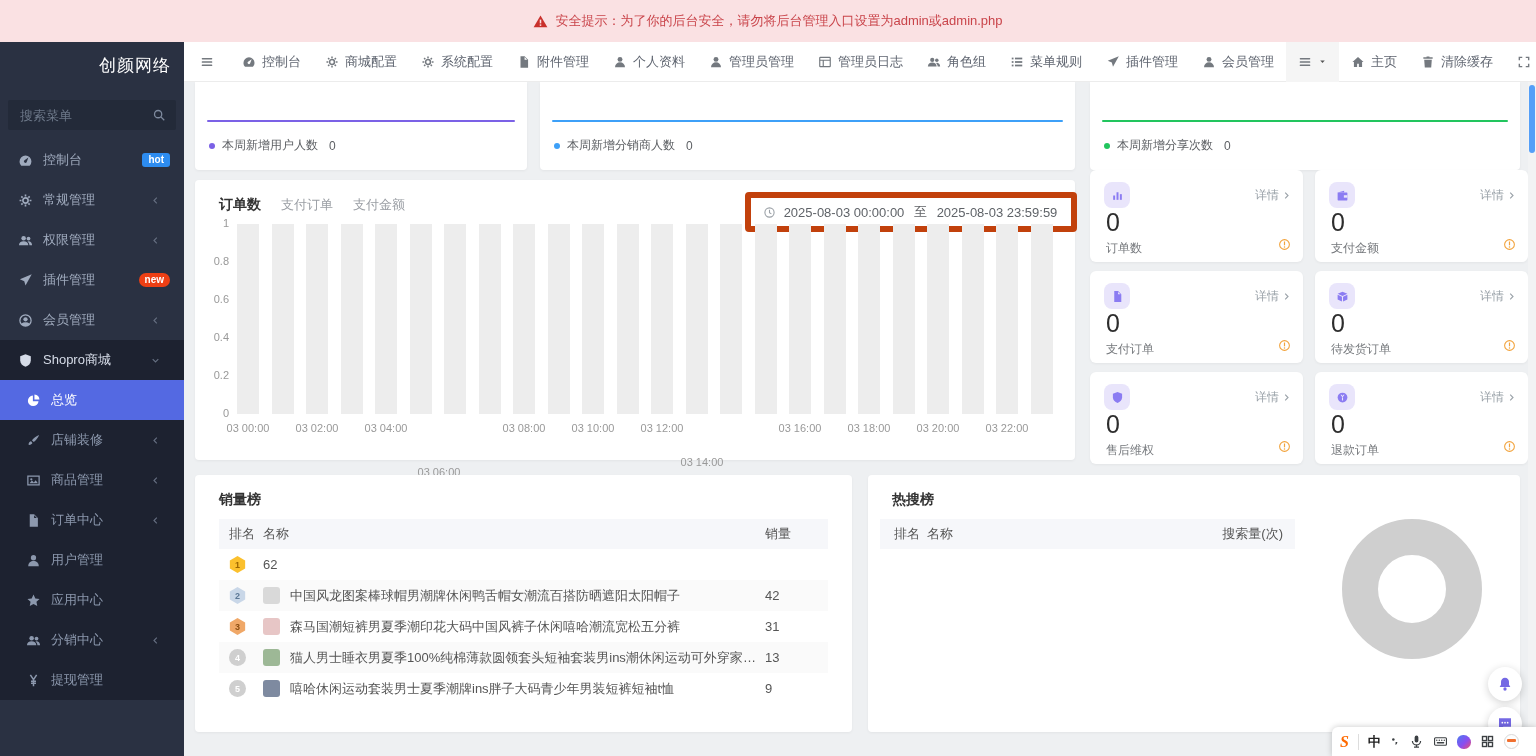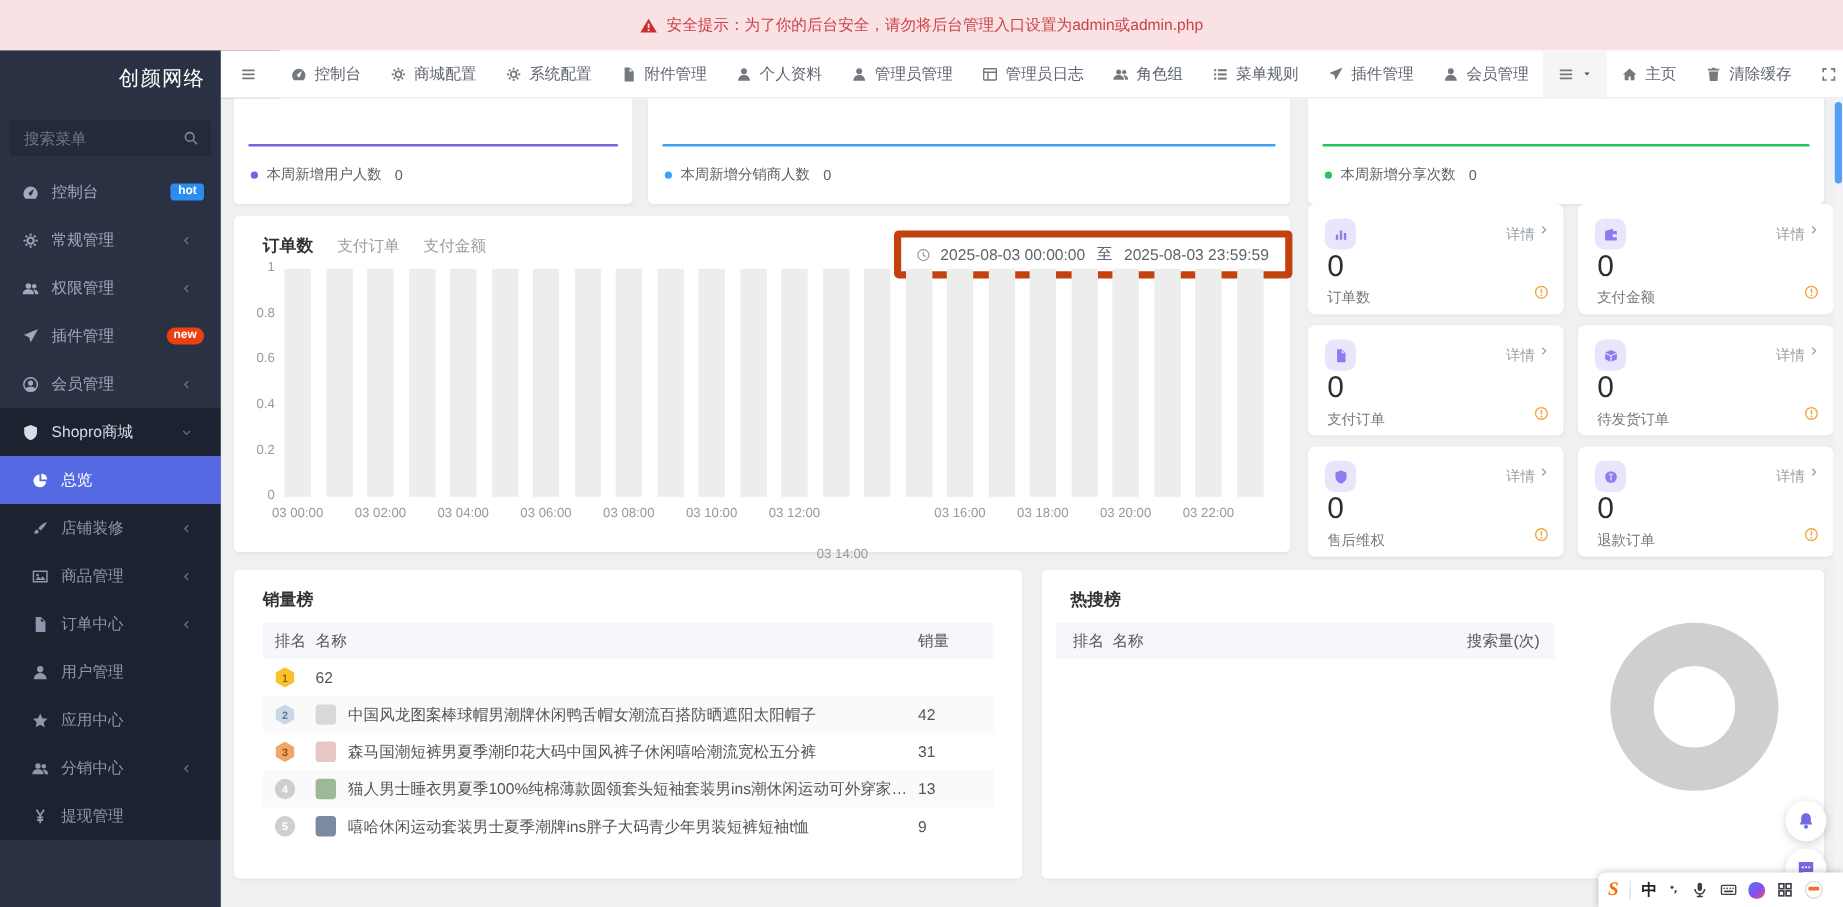--- a/index.html
+++ b/index.html
@@ -64,21 +64,21 @@
   .bar{width:22px;height:190px;background:#ededed;}
   .ylab{position:absolute;left:8px;width:26px;text-align:right;font-size:11px;color:#999;}
   .xlab{position:absolute;top:242px;width:68px;text-align:center;font-size:11px;color:#999;}
   
   .stat-grid{position:absolute;left:906px;top:88px;width:438px;display:grid;grid-template-columns:213px 213px;
           grid-auto-rows:92px;gap:9px 12px;}
   .scard{position:relative;background:#fff;border-radius:6px;box-shadow:0 1px 3px rgba(0,0,0,.05);}
   .sicon{position:absolute;left:14px;top:12px;width:26px;height:26px;border-radius:8px;background:#e9e5fb;color:#8b7cf2;
           display:flex;align-items:center;justify-content:center;}
   .sicon .ic{width:13px;height:13px;}
-  .sdetail{position:absolute;right:12px;top:17px;font-size:12px;color:#99a1a8;display:flex;align-items:flex-start;gap:3px;cursor:pointer;}
+  .sdetail{position:absolute;right:12px;top:17px;font-size:12px;color:#99a1a8;display:flex;align-items:center;gap:3px;cursor:pointer;}
   .sdetail .ic{width:9px;height:9px;}
   .snum{position:absolute;left:16px;top:38px;font-size:25px;color:#2d2d2d;}
   .slabel{position:absolute;left:16px;top:70px;font-size:12px;color:#76797d;}
   .sbang{position:absolute;right:12px;bottom:9px;color:#f2a33c;}
   .sbang .ic{width:13px;height:13px;}
   
   .panel-title{position:absolute;left:24px;top:16px;font-size:14px;color:#333;font-weight:600;}
   .sales-panel{left:11px;top:393px;width:657px;height:257px;}
   .hot-panel{left:684px;top:393px;width:652px;height:257px;}
   .thead{position:absolute;display:flex;align-items:center;height:30px;background:#f6f7fa;font-size:13px;color:#555;}
@@ -626,21 +626,21 @@
           <span class="ylab" style="top: 189px;">0.2</span>
           <span class="ylab" style="top: 151px;">0.4</span>
           <span class="ylab" style="top: 113px;">0.6</span>
           <span class="ylab" style="top: 75px;">0.8</span>
           <span class="ylab" style="top: 37px;">1</span>
         </div>
       <div id="chart-xlabels">
           <span class="xlab" style="left: 19px;">03 00:00</span>
           <span class="xlab" style="left: 88px;">03 02:00</span>
           <span class="xlab" style="left: 157px;">03 04:00</span>
-          <span class="xlab" style="left: 226px;">03 06:00</span>
+          <span class="xlab" style="left: 210px; margin-top: 44px;">03 06:00</span>
           <span class="xlab" style="left: 295px;">03 08:00</span>
           <span class="xlab" style="left: 364px;">03 10:00</span>
           <span class="xlab" style="left: 433px;">03 12:00</span>
           <span class="xlab" style="left: 473px; margin-top: 34px;">03 14:00</span>
           <span class="xlab" style="left: 571px;">03 16:00</span>
           <span class="xlab" style="left: 640px;">03 18:00</span>
           <span class="xlab" style="left: 709px;">03 20:00</span>
           <span class="xlab" style="left: 778px;">03 22:00</span>
         </div>
     </div>

